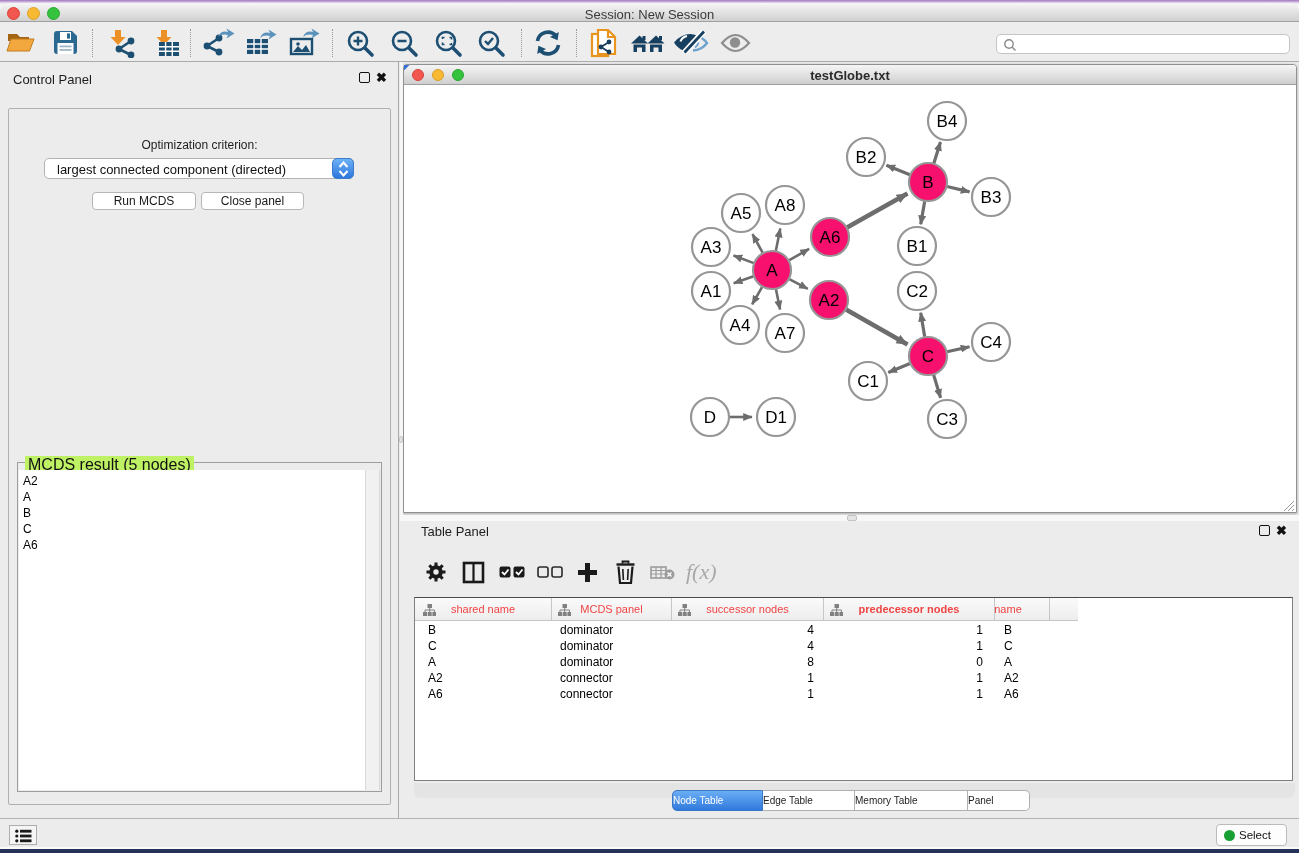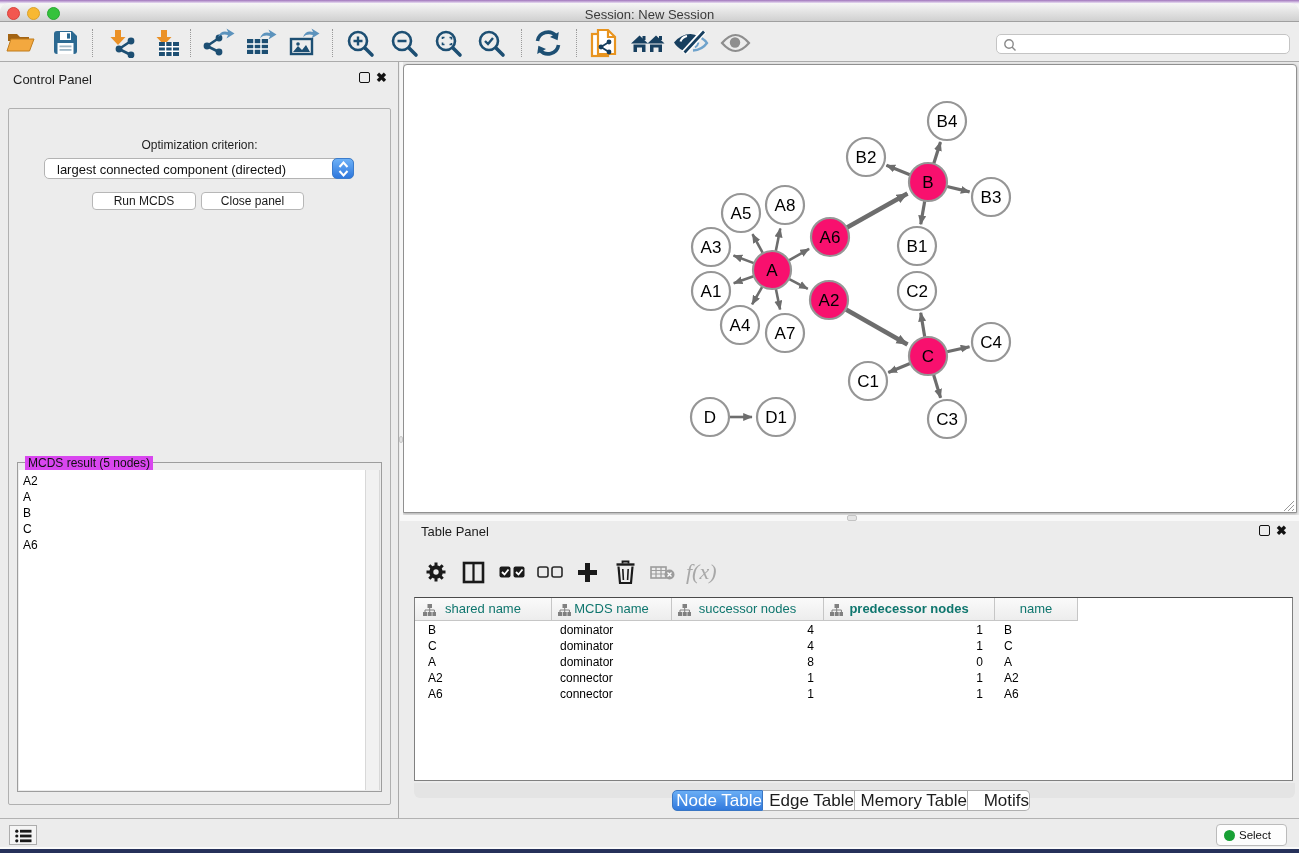--- a/index.html
+++ b/index.html
@@ -21,39 +21,39 @@
 #tabs { left:78px; top:35px; height:20px; display:flex; }
 .tab { font-size:13px; color:#2a2a2a; background:#fff; border:1px solid #b0b0b0; border-left:none; line-height:19px; text-align:center; box-sizing:border-box; }
 .tab.first { border-left:1px solid #b0b0b0; border-radius:5px 0 0 5px; }
 .tab.sel { background:linear-gradient(#6aaef5,#3179dd); color:#fff; border-color:#3976c4; border-radius:0 5px 5px 0; }
 #optLabel { left:0; top:76px; width:399px; text-align:center; font-size:12px; color:#1d1d1d; }
 #dropdown { left:44px; top:96px; width:310px; height:21px; background:#fff; border:1px solid #b3b3b3; border-radius:5px; }
 #ddText { left:12px; top:3px; font-size:13px; color:#111; }
 #ddBtn { right:-1px; top:-1px; width:22px; height:21px; border-radius:5px; background:linear-gradient(#6db1f7,#2e77dc); border:1px solid #3b7ccc; }
 .btn { height:18px; background:#fff; border:1px solid #b7b7b7; border-radius:4px; font-size:12px; color:#1a1a1a; text-align:center; line-height:17px; }
 #groupbox { left:17px; top:400px; width:365px; height:330px; border:1px solid #9d9d9d; }
-#gbLabel { left:7px; top:-7px; background:#d946ef; padding:0 3px; font-size:12px; color:#111; }
+#gbLabel { left:7px; top:-7px; background:#bef264; padding:0 3px; font-size:16px; color:#111; }
 #gbList { left:1px; top:7px; width:361px; height:320px; background:#fff; }
 #gbScroll { right:0px; top:0px; width:15px; height:320px; background:#f1f1f1; border-left:1px solid #d8d8d8; border-right:1px solid #d8d8d8; }
 .li { left:4px; font-size:12px; color:#000; }
 
 #mdi { left:400px; top:59px; width:899px; height:756px; background:#e9e9e9; }
 #netwin { left:3px; top:2px; width:894px; height:449px; background:#fff; border:1px solid #909090; border-radius:4px 4px 0 0; box-shadow:0 1px 3px rgba(0,0,0,0.25); }
 #nwTitle { left:0; top:0; width:892px; height:20px; background:linear-gradient(#f5f5f5,#cfcfcf); border-bottom:1px solid #9e9e9e; border-radius:3px 3px 0 0; }
 .tl2 { border-radius:50%; width:12px; height:12px; top:4px; }
 #nwTxt { width:100%; top:3px; text-align:center; font-size:13px; font-weight:bold; color:#2a2a2a; }
 
 #tpanel { left:400px; top:512px; width:899px; height:306px; background:#ececec; }
 #tpTitle { left:21px; top:9px; font-size:13px; color:#1d1d1d; }
 #tablebox { left:14px; top:82px; width:879px; height:184px; background:#fff; border:1px solid #808080; border-top-color:#4a4a4a; }
 #thead { left:0; top:0; width:663px; height:23px; background:linear-gradient(#fafafa,#ededed); border-bottom:1px solid #c6c6c6; }
-.th { top:0; height:23px; border-right:1px solid #c6c6c6; font-size:13px; color:#0f766e; text-align:center; line-height:22px; }
+.th { top:0; height:23px; border-right:1px solid #c6c6c6; font-size:11px; color:#ef4444; text-align:center; line-height:22px; }
 .td { font-size:12px; color:#000; }
 #btabs { left:0; top:283px; width:899px; height:14px; background:#ececec; }
-.btab { font-size:17px; color:#1d1d1d; background:#fff; border:1px solid #b0b0b0; border-left:none; line-height:19px; text-align:right; box-sizing:border-box; }
+.btab { font-size:10px; color:#1d1d1d; background:#fff; border:1px solid #b0b0b0; border-left:none; line-height:19px; text-align:left; box-sizing:border-box; }
 .btab.first { border-left:1px solid #b0b0b0; border-radius:5px 0 0 5px; }
 .btab.last { border-radius:0 5px 5px 0; }
 .btab.sel { background:linear-gradient(#6aaef5,#3179dd); color:#fff; border-color:#3976c4; }
 
 #statusbar { left:0; top:815px; width:1299px; height:34px; background:#ececec; border-top:1px solid #b2b2b2; }
 #memBadge { right:12px; top:5px; width:71px; height:22px; background:#fdfdfd; border:1px solid #bbb; border-radius:4px; font-size:11.5px; color:#111; }
 #listBtn { left:9px; top:6px; width:28px; height:20px; background:#f5f5f5; border:1px solid #adadad; }
 .winbtn { top:0; font-size:13px; color:#111; }
 </style>
 </head>
@@ -214,20 +214,29 @@
       <div class="abs li" style="top:4px">A2</div>
       <div class="abs li" style="top:20px">A</div>
       <div class="abs li" style="top:36px">B</div>
       <div class="abs li" style="top:52px">C</div>
       <div class="abs li" style="top:68px">A6</div>
     </div>
   </div>
 </div>
 <div class="abs" id="mdi">
   <div class="abs" id="netwin">
+    <div class="abs" id="nwTitle">
+      <div class="abs tl2" style="left:8px;background:#f2574f;border:1px solid #d8433c;"></div>
+      <div class="abs tl2" style="left:28px;background:#f7b832;border:1px solid #dba029;"></div>
+      <div class="abs tl2" style="left:48px;background:#35c23c;border:1px solid #2aa733;"></div>
+      <div class="abs" id="nwTxt">testGlobe.txt</div>
+      <svg class="abs" style="left:0;top:0" width="6" height="6">
+            <path d="M0 0 h5.5 l-5.5 5.5 z" fill="#3a6fd8"></path>
+          </svg>
+    </div>
     <svg class="abs" style="left:0;top:21px" width="892" height="425" viewBox="0 0 892 425">
       <defs>
         <marker id="a" markerUnits="userSpaceOnUse" markerWidth="11" markerHeight="9" refX="8.8" refY="4" orient="auto">
               <path d="M0 0 L9.5 4 L0 8 z" fill="#6d6d6d"></path>
             </marker>
         <marker id="b" markerUnits="userSpaceOnUse" markerWidth="13" markerHeight="10" refX="11" refY="4.8" orient="auto">
               <path d="M0 0 L11.5 4.8 L0 9.6 z" fill="#6d6d6d"></path>
             </marker>
       </defs>
 <line x1="358.7" y1="166.9" x2="348.5" y2="148.1" stroke="#6d6d6d" stroke-width="2.6" marker-end="url(#a)"></line>
@@ -363,42 +372,42 @@
     <div class="abs th" style="left:0;width:137px;">shared name</div>
     <svg class="abs" style="left:143px;top:6px" width="13" height="12" viewBox="0 0 13 12">
           <g fill="#808080">
             <rect x="4.5" y="0" width="4.5" height="4"></rect>
             <rect x="0" y="8" width="4" height="4"></rect>
             <rect x="4.7" y="8" width="4" height="4"></rect>
             <rect x="9.4" y="8" width="4" height="4"></rect>
             <path d="M6.7 4 v2 M2 8 v-2 h9.4 v2 M6.7 6 v2" stroke="#808080" fill="none"></path>
           </g>
         </svg>
-    <div class="abs th" style="left:137px;width:120px;">MCDS name</div>
+    <div class="abs th" style="left:137px;width:120px;">MCDS panel</div>
     <svg class="abs" style="left:263px;top:6px" width="13" height="12" viewBox="0 0 13 12">
           <g fill="#808080">
             <rect x="4.5" y="0" width="4.5" height="4"></rect>
             <rect x="0" y="8" width="4" height="4"></rect>
             <rect x="4.7" y="8" width="4" height="4"></rect>
             <rect x="9.4" y="8" width="4" height="4"></rect>
             <path d="M6.7 4 v2 M2 8 v-2 h9.4 v2 M6.7 6 v2" stroke="#808080" fill="none"></path>
           </g>
         </svg>
     <div class="abs th" style="left:257px;width:152px;">successor nodes</div>
     <svg class="abs" style="left:415px;top:6px" width="13" height="12" viewBox="0 0 13 12">
           <g fill="#808080">
             <rect x="4.5" y="0" width="4.5" height="4"></rect>
             <rect x="0" y="8" width="4" height="4"></rect>
             <rect x="4.7" y="8" width="4" height="4"></rect>
             <rect x="9.4" y="8" width="4" height="4"></rect>
             <path d="M6.7 4 v2 M2 8 v-2 h9.4 v2 M6.7 6 v2" stroke="#808080" fill="none"></path>
           </g>
         </svg>
     <div class="abs th" style="left:409px;width:171px;font-weight:bold;">predecessor nodes</div>
-    <div class="abs th" style="left:580px;width:83px;">name</div>
+    <div class="abs th" style="left:552px;width:83px;">name</div>
     <div class="abs td" style="left:13px;top:25px;">B</div>
 <div class="abs td" style="left:145px;top:25px;">dominator</div>
 <div class="abs td" style="left:299px;top:25px;width:100px;text-align:right;">4</div>
 <div class="abs td" style="left:468px;top:25px;width:100px;text-align:right;">1</div>
 <div class="abs td" style="left:589px;top:25px;">B</div>
 <div class="abs td" style="left:13px;top:41px;">C</div>
 <div class="abs td" style="left:145px;top:41px;">dominator</div>
 <div class="abs td" style="left:299px;top:41px;width:100px;text-align:right;">4</div>
 <div class="abs td" style="left:468px;top:41px;width:100px;text-align:right;">1</div>
 <div class="abs td" style="left:589px;top:41px;">C</div>
@@ -417,21 +426,21 @@
 <div class="abs td" style="left:299px;top:89px;width:100px;text-align:right;">1</div>
 <div class="abs td" style="left:468px;top:89px;width:100px;text-align:right;">1</div>
 <div class="abs td" style="left:589px;top:89px;">A6</div>
   </div>
   <div class="abs" style="left:14px;top:268px;width:881px;height:15px;background:#e4e4e4;border-radius:0 0 6px 6px;"></div>
   <div class="abs" id="btabs"></div>
   <div class="abs" style="left:272px;top:275px;display:flex;">
     <div class="btab first sel" style="width:91px;border-radius:5px 0 0 5px;">Node Table</div>
         <div class="btab" style="width:92px">Edge Table</div>
         <div class="btab" style="width:113px">Memory Table</div>
-        <div class="btab last" style="width:62px">Motifs</div>
+        <div class="btab last" style="width:62px">Panel</div>
   </div>
 </div>
 <div class="abs" style="left:0;top:844px;width:1299px;height:2px;background:#fafafa;z-index:5;"></div>
 <div class="abs" id="statusbar">
   <div class="abs" id="listBtn">
     <svg class="abs" style="left:5px;top:3px" width="17" height="14" viewBox="0 0 17 14">
       <g fill="#1a1a1a">
             <circle cx="1.8" cy="2.2" r="1.6"></circle>
             <circle cx="1.8" cy="7" r="1.6"></circle>
             <circle cx="1.8" cy="11.8" r="1.6"></circle>

